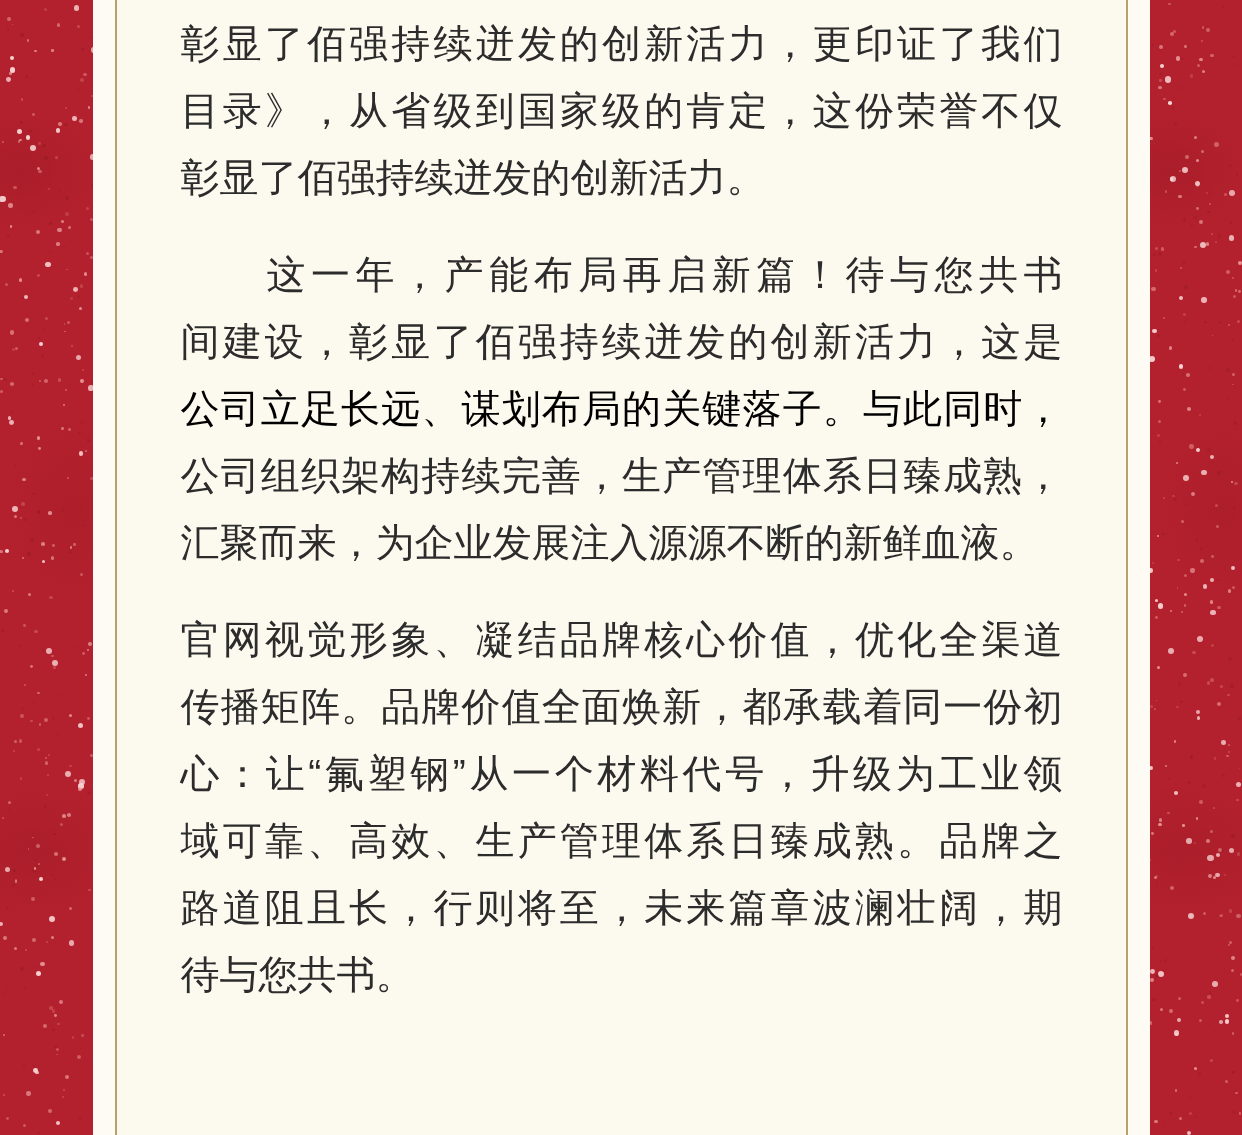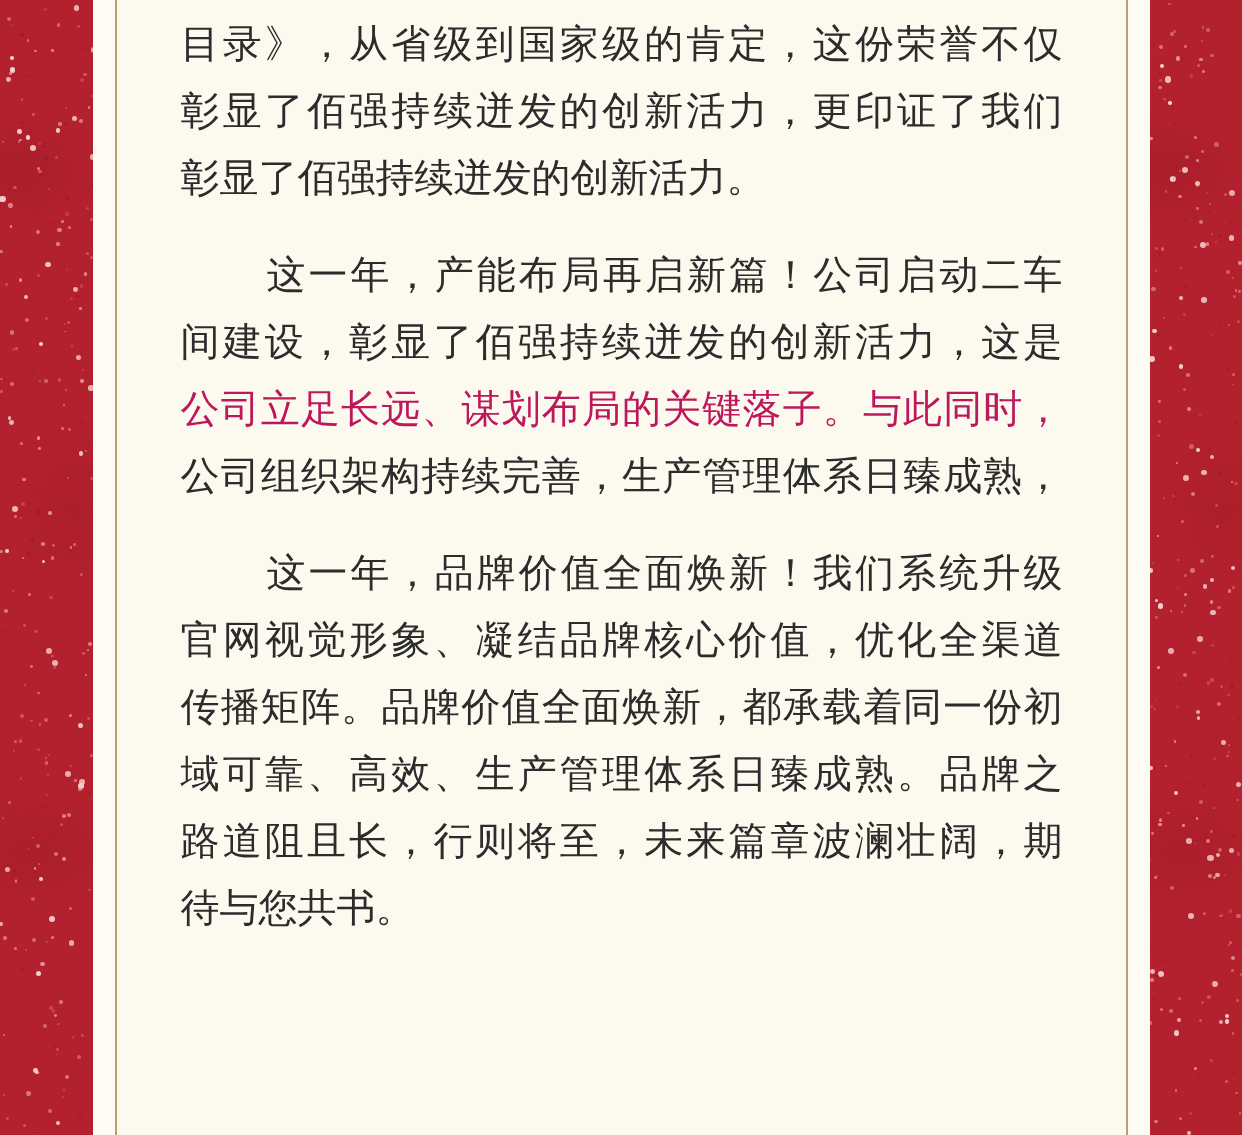--- a/index.html
+++ b/index.html
@@ -700,33 +700,34 @@
 
 <div class="content-panel" style="background: rgb(252, 249, 238);">
   <div class="edge-strip left"></div>
   <div class="edge-strip right"></div>
   <div class="gold-line left" style="background: rgb(181, 161, 105);"></div>
   <div class="gold-line right" style="background: rgb(181, 161, 105);"></div>
 
   <div class="article">
     <div class="article-inner">
         <div class="para">
+          <div class="line" style="color: rgb(44, 44, 44);">彰显了佰强持续迸发的创新活力，更印证了我们</div>
           <div class="line" style="color: rgb(44, 44, 44);">目录》，从省级到国家级的肯定，这份荣誉不仅</div>
-          <div class="line" style="color: rgb(44, 44, 44);">彰显了佰强持续迸发的创新活力，更印证了我们</div>
           <div class="line last" style="color: rgb(44, 44, 44);">彰显了佰强持续迸发的创新活力。</div>
         </div>
         <div class="para">
-          <div class="line indent" style="color: rgb(44, 44, 44);">这一年，产能布局再启新篇！公司启动二车</div>
+          <div class="line indent" style="color: rgb(44, 44, 44);">这一年，产能布局再启新篇！待与您共书</div>
           <div class="line" style="color: rgb(44, 44, 44);">间建设，彰显了佰强持续迸发的创新活力，这是</div>
-          <div class="line" style="color: #be185d;">公司立足长远、谋划布局的关键落子。与此同时，</div>
+          <div class="line" style="color: #000000;">公司立足长远、谋划布局的关键落子。与此同时，</div>
           <div class="line" style="color: rgb(44, 44, 44);">公司组织架构持续完善，生产管理体系日臻成熟，</div>
+          <div class="line last" style="color: rgb(44, 44, 44);">汇聚而来，为企业发展注入源源不断的新鲜血液。</div>
         </div>
         <div class="para">
-          <div class="line indent" style="color: rgb(44, 44, 44);">这一年，品牌价值全面焕新！我们系统升级</div>
           <div class="line" style="color: rgb(44, 44, 44);">官网视觉形象、凝结品牌核心价值，优化全渠道</div>
           <div class="line" style="color: rgb(44, 44, 44);">传播矩阵。品牌价值全面焕新，都承载着同一份初</div>
+          <div class="line" style="color: rgb(44, 44, 44);">心：让“氟塑钢”从一个材料代号，升级为工业领</div>
           <div class="line" style="color: rgb(44, 44, 44);">域可靠、高效、生产管理体系日臻成熟。品牌之</div>
           <div class="line" style="color: rgb(44, 44, 44);">路道阻且长，行则将至，未来篇章波澜壮阔，期</div>
           <div class="line last" style="color: rgb(44, 44, 44);">待与您共书。</div>
         </div>
       </div>
   </div>
 </div>
 
 </body></html>

